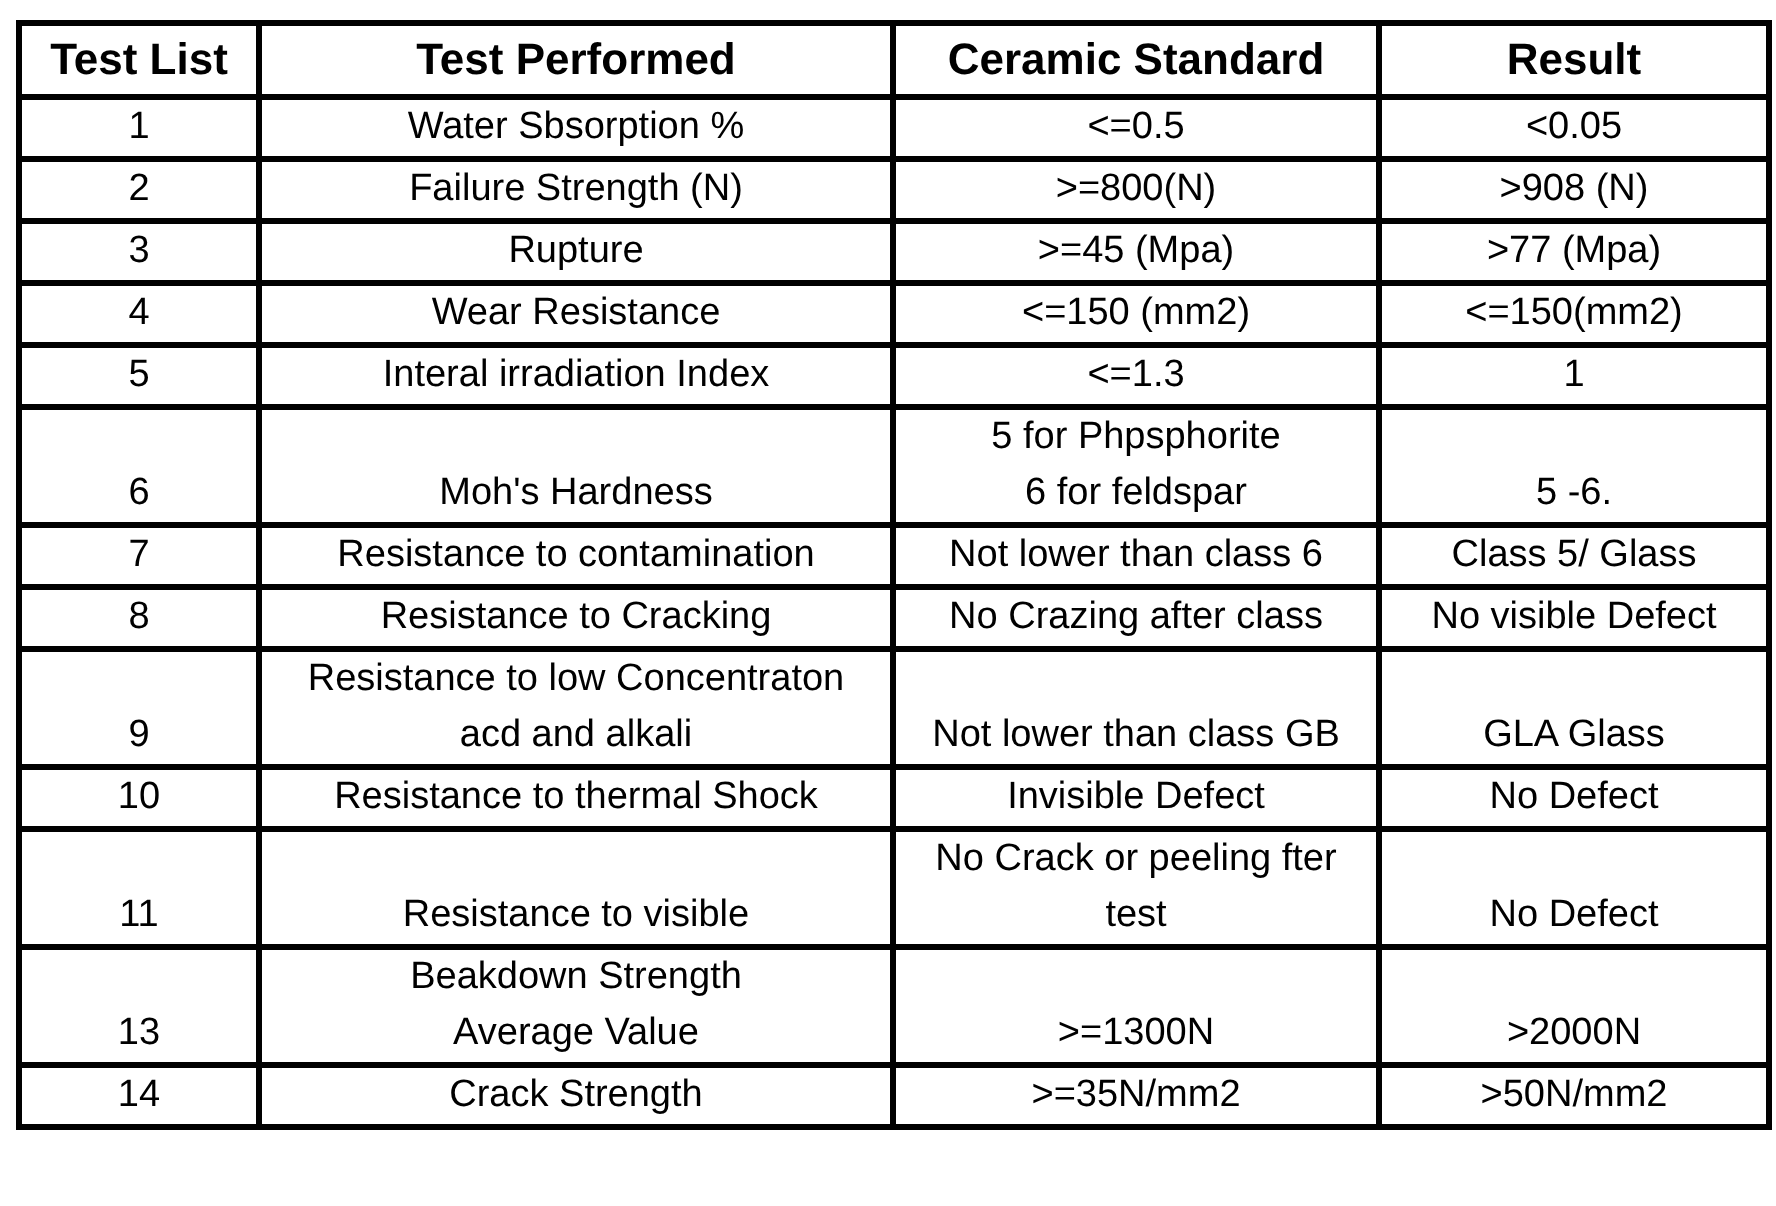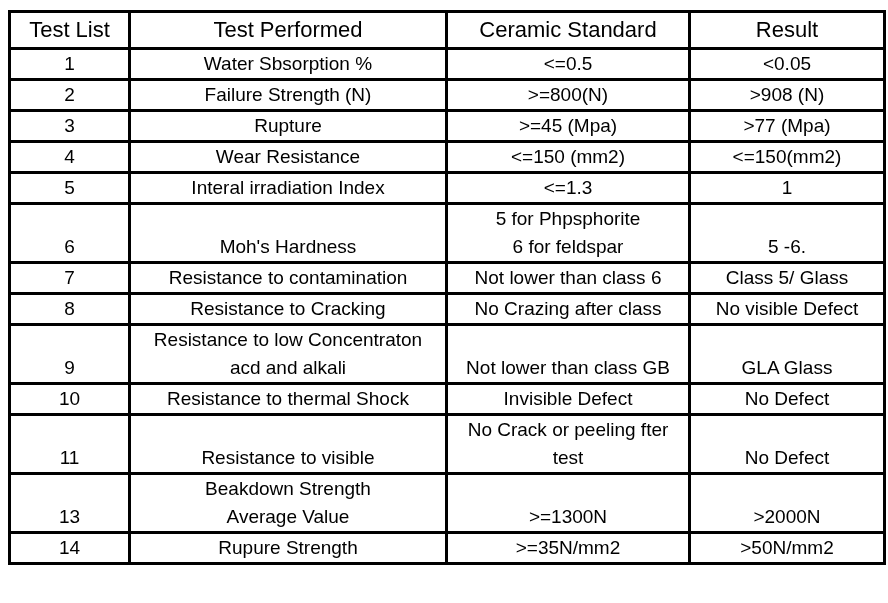--- a/index.html
+++ b/index.html
@@ -28,21 +28,21 @@
   table.test-table col.c-standard { width: 243px; }
   table.test-table col.c-result   { width: 195px; }
 
   table.test-table th,
   table.test-table td {
     border: 3px solid #000000;
     overflow: hidden;
   }
   table.test-table th {
     font-size: 22px;
-    font-weight: 400;
+    font-weight: 700;
     line-height: 30px;
     padding: 2px 2px;
     text-align: center;
     vertical-align: middle;
     white-space: nowrap;
   }
   table.test-table td {
     font-size: 19px;
     font-weight: 400;
     line-height: 28px;
@@ -165,19 +165,19 @@
   <tr>
     <td class="cell-id">13</td>
     <td class="cell-test">Beakdown Strength
 Average Value</td>
     <td class="cell-standard">&gt;=1300N</td>
     <td class="cell-result">&gt;2000N</td>
   </tr>
 
   <tr>
     <td class="cell-id">14</td>
-    <td class="cell-test">Rupure Strength</td>
+    <td class="cell-test">Crack Strength</td>
     <td class="cell-standard">&gt;=35N/mm2</td>
     <td class="cell-result">&gt;50N/mm2</td>
   </tr>
 </tbody>
   </table>
 </div>
 
 </body></html>

